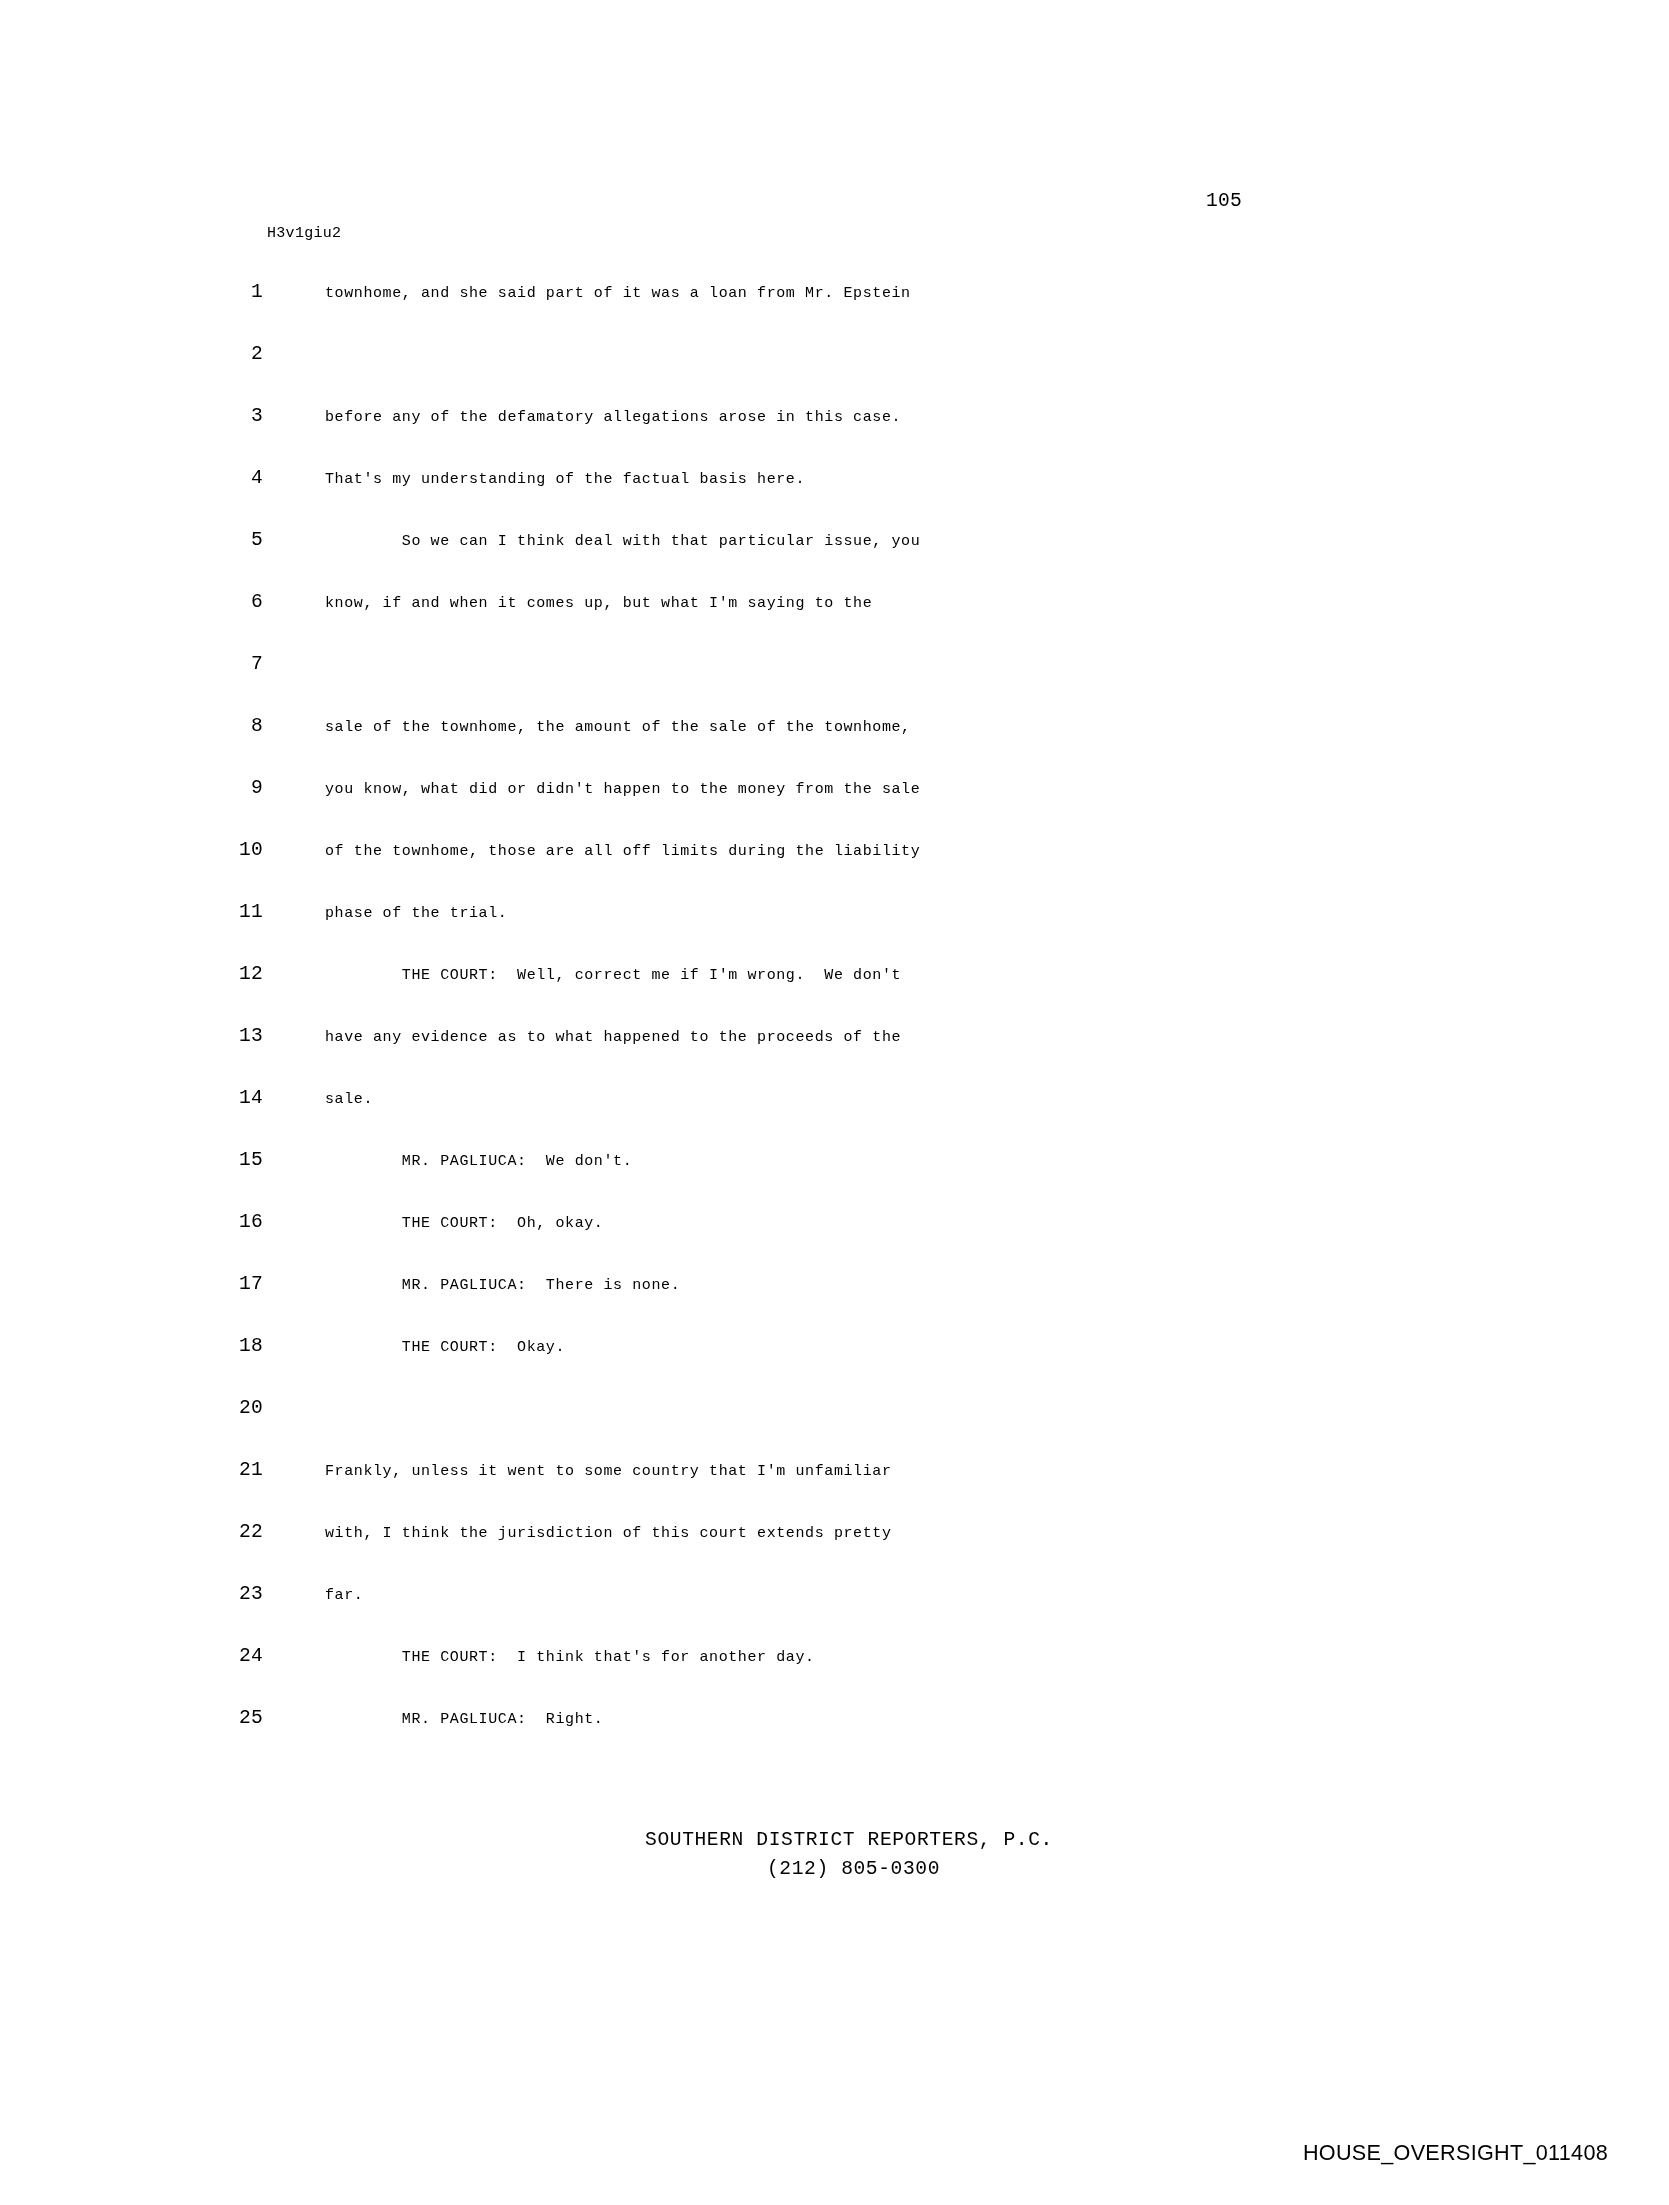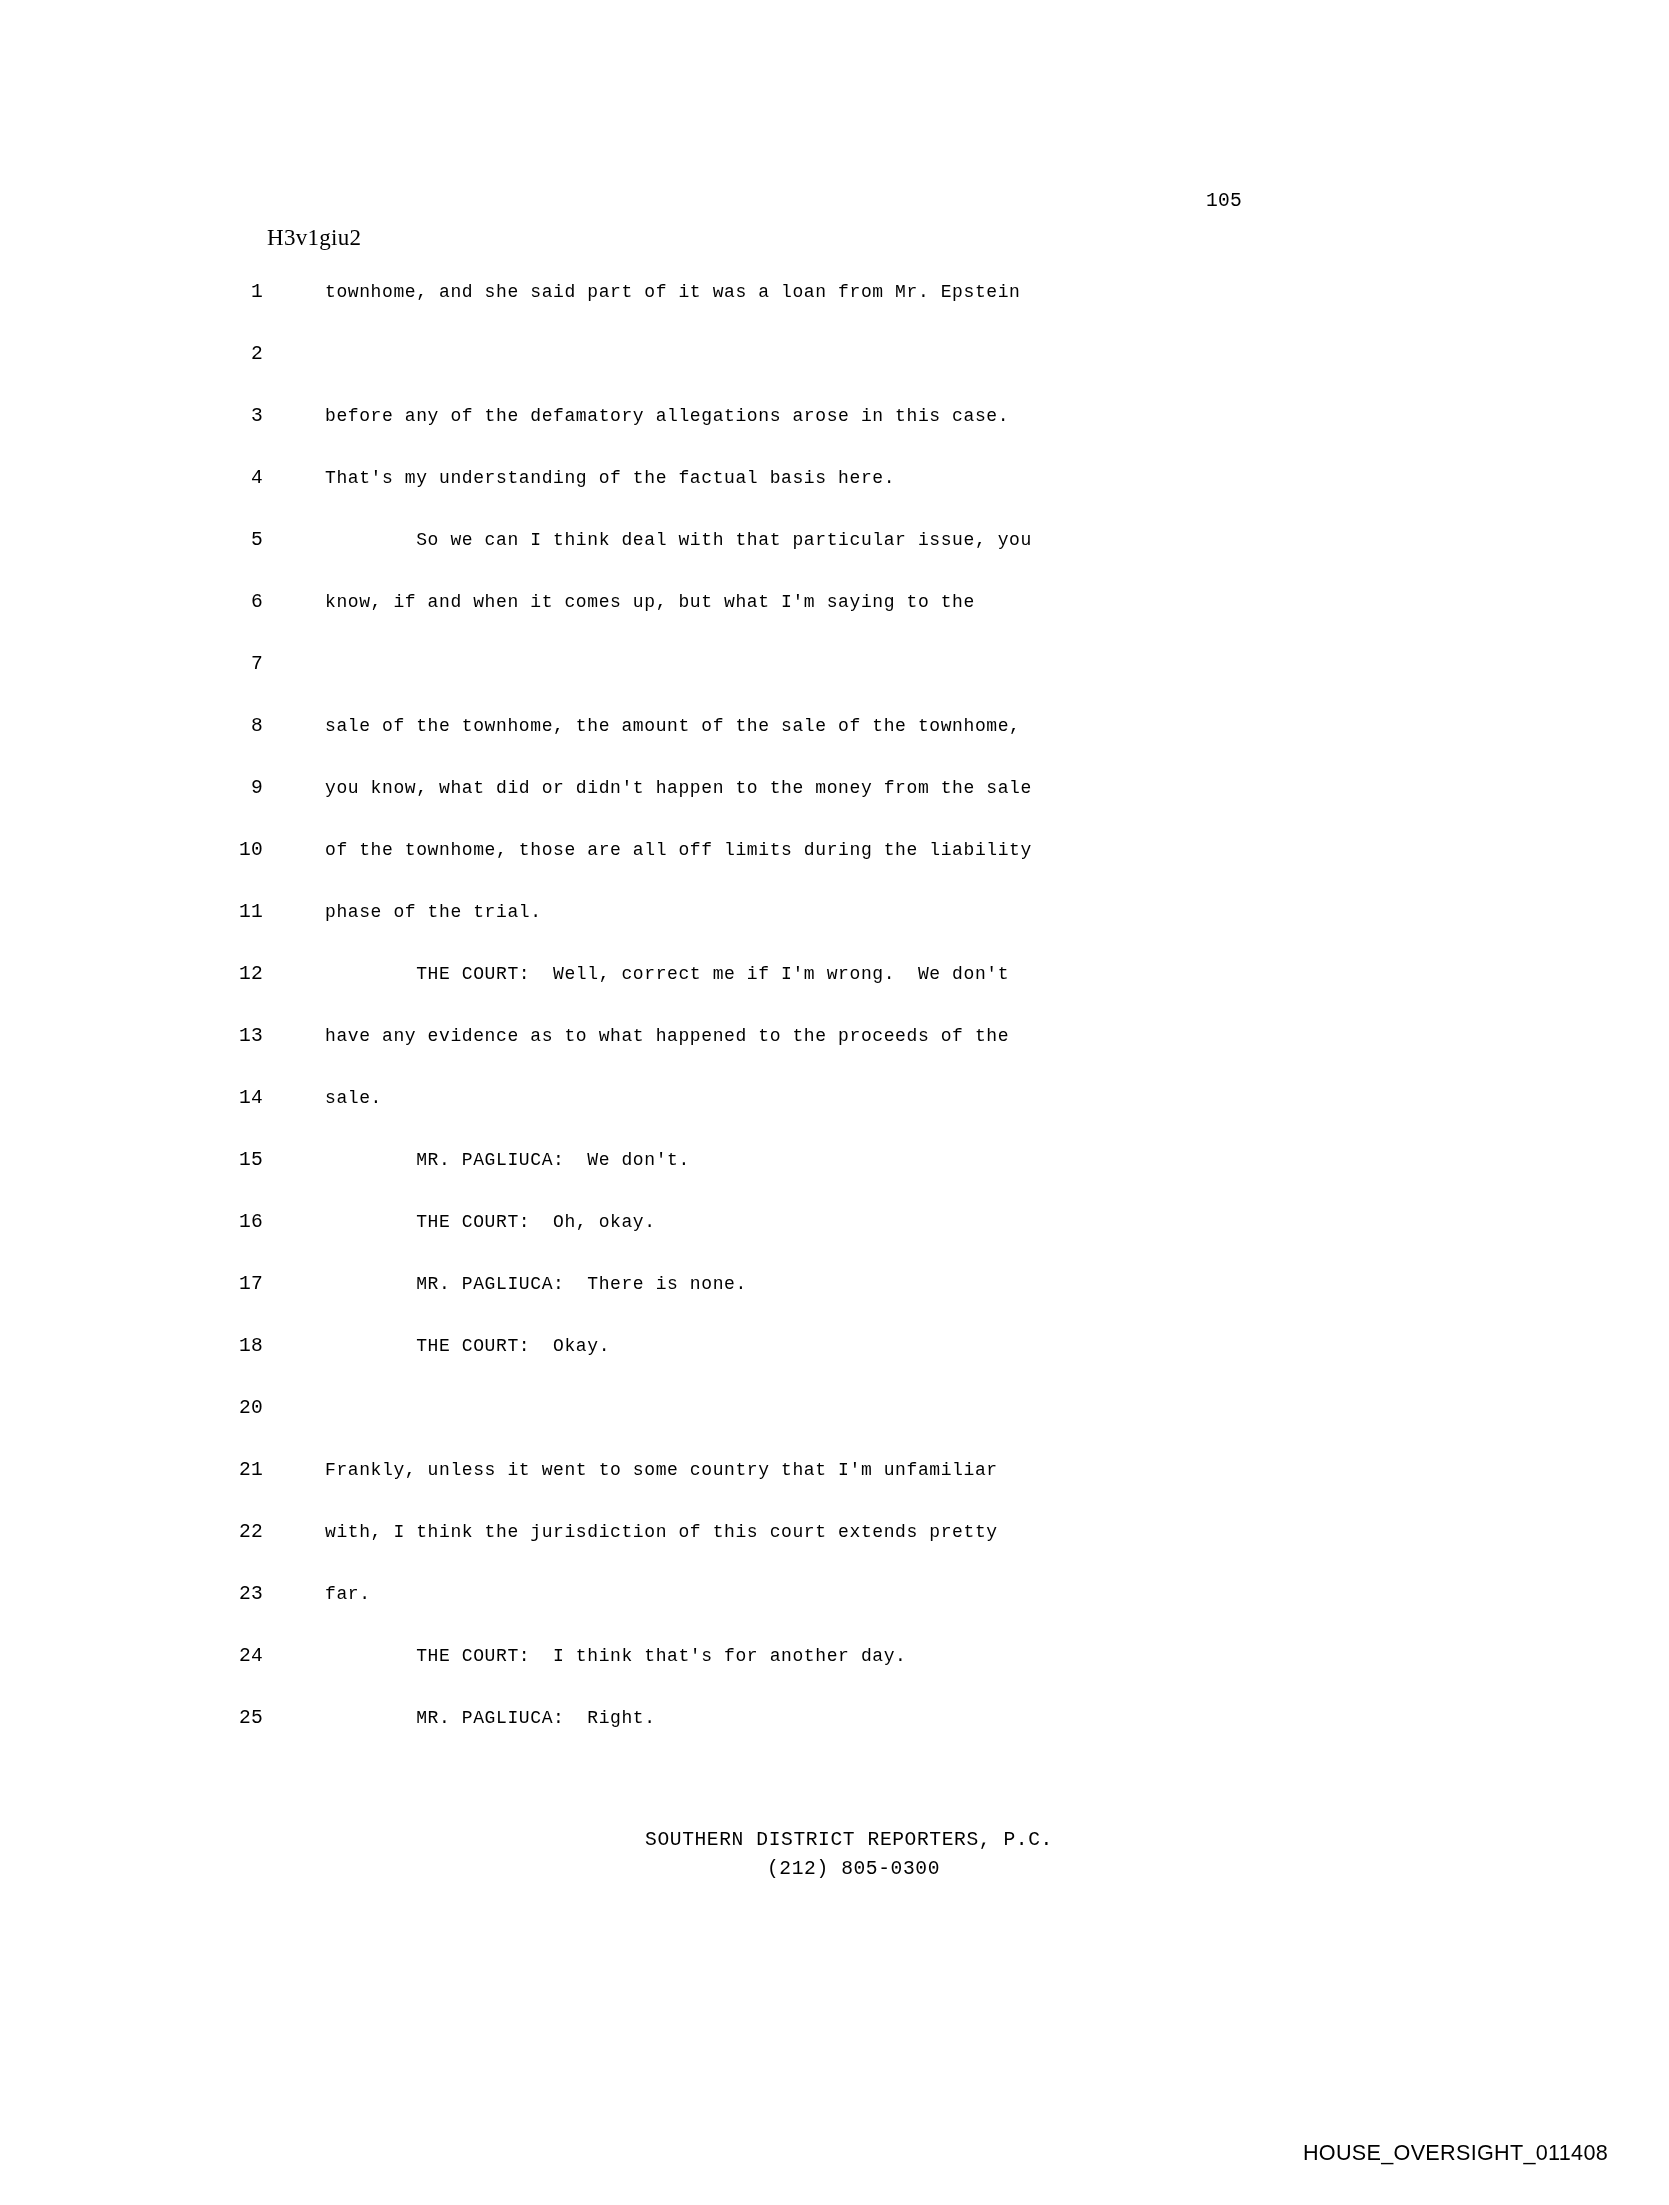--- a/index.html
+++ b/index.html
@@ -29,23 +29,22 @@
     top: 190px;
     left: 1198px;
     font-size: 19.6px;
     letter-spacing: 0.3px;
   }
   
   .run-id {
     position: absolute;
     top: 225px;
     left: 259px;
-    font-size: 23px;
-    letter-spacing: 0.3px;
-    font-family: Liberation Serif, serif;
+    font-size: 15px;
+    letter-spacing: 0.3px;
   }
   
   .transcript {
     position: absolute;
     top: 281px;
     left: 183px;
     width: 1296px;
   }
   .line {
     display: flex;
@@ -54,21 +53,21 @@
   }
   .line-no {
     width: 72px;
     text-align: right;
     font-size: 19.6px;
     letter-spacing: 0.3px;
     flex: 0 0 72px;
   }
   .line-text {
     padding-left: 62px;
-    font-size: 18px;
+    font-size: 15px;
     letter-spacing: 0.6px;
     white-space: pre;
   }
   
   .footer-block {
     position: absolute;
     top: 1826px;
     left: 0;
     width: 1669px;
     text-align: center;

